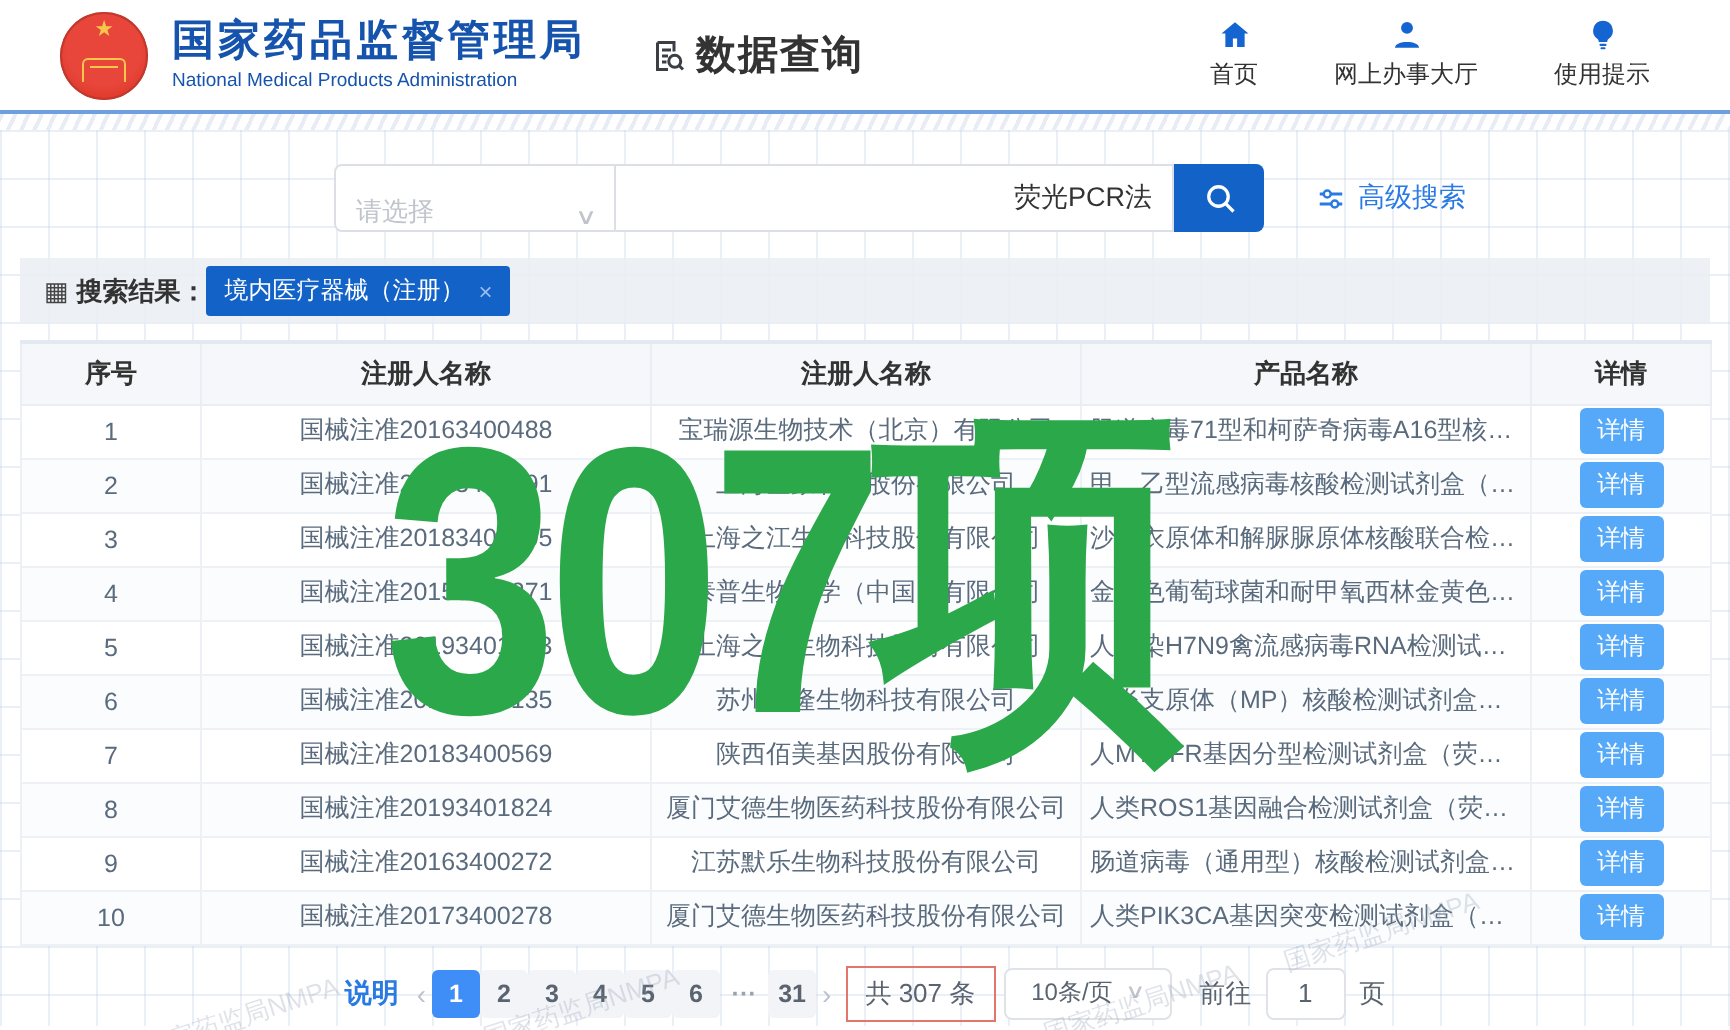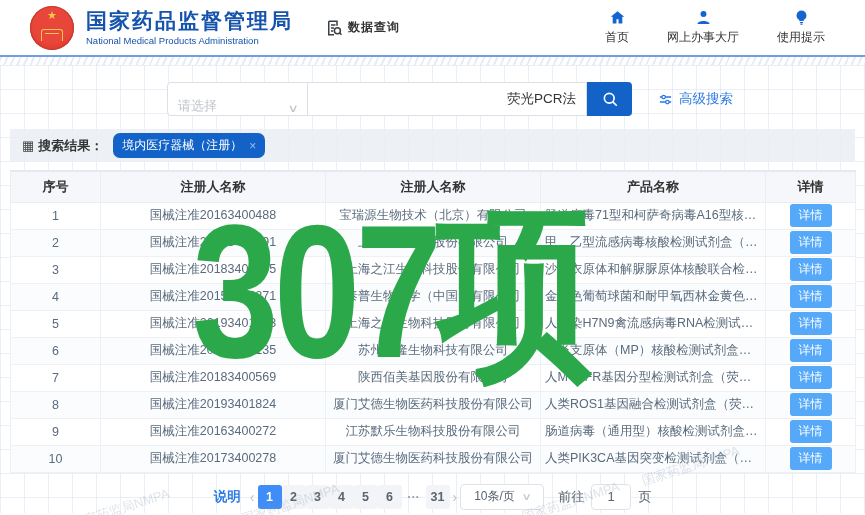--- a/index.html
+++ b/index.html
@@ -17,21 +17,21 @@
     color:#f6c64d; font-size:11px; line-height:1; }
   .emblem .gate { position:absolute; bottom:9px; left:50%; transform:translateX(-50%);
     width:22px; height:12px; border:1.5px solid #f6c64d; border-bottom:none;
     border-radius:3px 3px 0 0; }
   .emblem .gate::after { content:""; position:absolute; left:3px; right:3px; top:3px;
     border-top:1.5px solid #f6c64d; }
   .org { margin-left:12px; }
   .org-cn { color:#1553ad; font-size:21px; font-weight:bold; letter-spacing:2px; line-height:1.15; }
   .org-en { color:#1553ad; font-size:9.5px; margin-top:2px; }
   .module { display:flex; align-items:center; margin-left:32px; gap:5px; }
-  .module-title { color:#333; font-size:12px; font-weight:600; letter-spacing:1px; }
+  .module-title { color:#333; font-size:20px; font-weight:600; letter-spacing:1px; }
   .nav { margin-left:auto; display:flex; gap:38px; }
   .nav-item { display:flex; flex-direction:column; align-items:center; gap:3px; cursor:pointer; }
   .nav-item svg { width:17px; height:17px; fill:#1464d2; }
   .nav-label { font-size:12px; color:#333; white-space:nowrap; }
 
   .hatch { height:8px; background:repeating-linear-gradient(115deg,#e8edf5 0 2px,#ffffff 2px 6px); }
 
   
   .main { position:relative; height:448px;
     background-image:
@@ -52,22 +52,22 @@
     border-radius:0 4px 4px 0; display:flex; align-items:center; justify-content:center;
     cursor:pointer; }
   .adv { display:flex; align-items:center; gap:6px; margin-left:26px; color:#2a7ae4;
     font-size:13.5px; cursor:pointer; }
 
   
   .results-bar { margin:12px 10px 0 10px; height:33px; background:rgba(234,238,245,0.85);
     display:flex; align-items:center; padding:0 12px; }
   .grid-ico { font-size:13px; color:#444; margin-right:4px; }
   .results-label { font-size:13px; color:#333; font-weight:600; }
-  .tag { margin-left:10px; background:#1262c8; color:#fff; font-size:12px;
-    padding:4px 9px; border-radius:7px; display:flex; align-items:center; gap:7px;
+  .tag { background:#1262c8; color:#fff; font-size:12px;
+    padding:4px 9px; border-radius:2px; display:flex; align-items:center; gap:7px;
     cursor:pointer; }
   .tag .x { color:#9dbdf0; font-size:12px; }
 
   
   table { width:845px; margin:8px 10px 0 10px; border-collapse:collapse; table-layout:fixed;
     background:transparent;padding-left:8px; }
   thead th { height:31px; background:#f5f7fa; color:#333; font-size:13px; font-weight:bold;
     border:1px solid #e9eef4; border-top:2px solid #e3e9f0; text-align:center; }
   tbody td { height:27px; font-size:12.5px; color:#5a6b7d; text-align:center;
     border:1px solid #edf1f6; background:#fff; overflow:hidden; white-space:nowrap;
@@ -290,20 +290,21 @@
       <button class="pg-arrow">‹</button>
       <button class="pg active">1</button>
       <button class="pg">2</button>
       <button class="pg">3</button>
       <button class="pg">4</button>
       <button class="pg">5</button>
       <button class="pg">6</button>
       <button class="pg dots">···</button>
       <button class="pg">31</button>
       <button class="pg-arrow">›</button>
+      <span class="total-box">共 307 条</span>
       <div class="size-sel">
         <span>10条/页</span>
         <span class="chev">∨</span>
       </div>
       <div class="goto">
         <span>前往</span>
         <input type="text" value="1" style="">
         <span>页</span>
       </div>
     </div>

